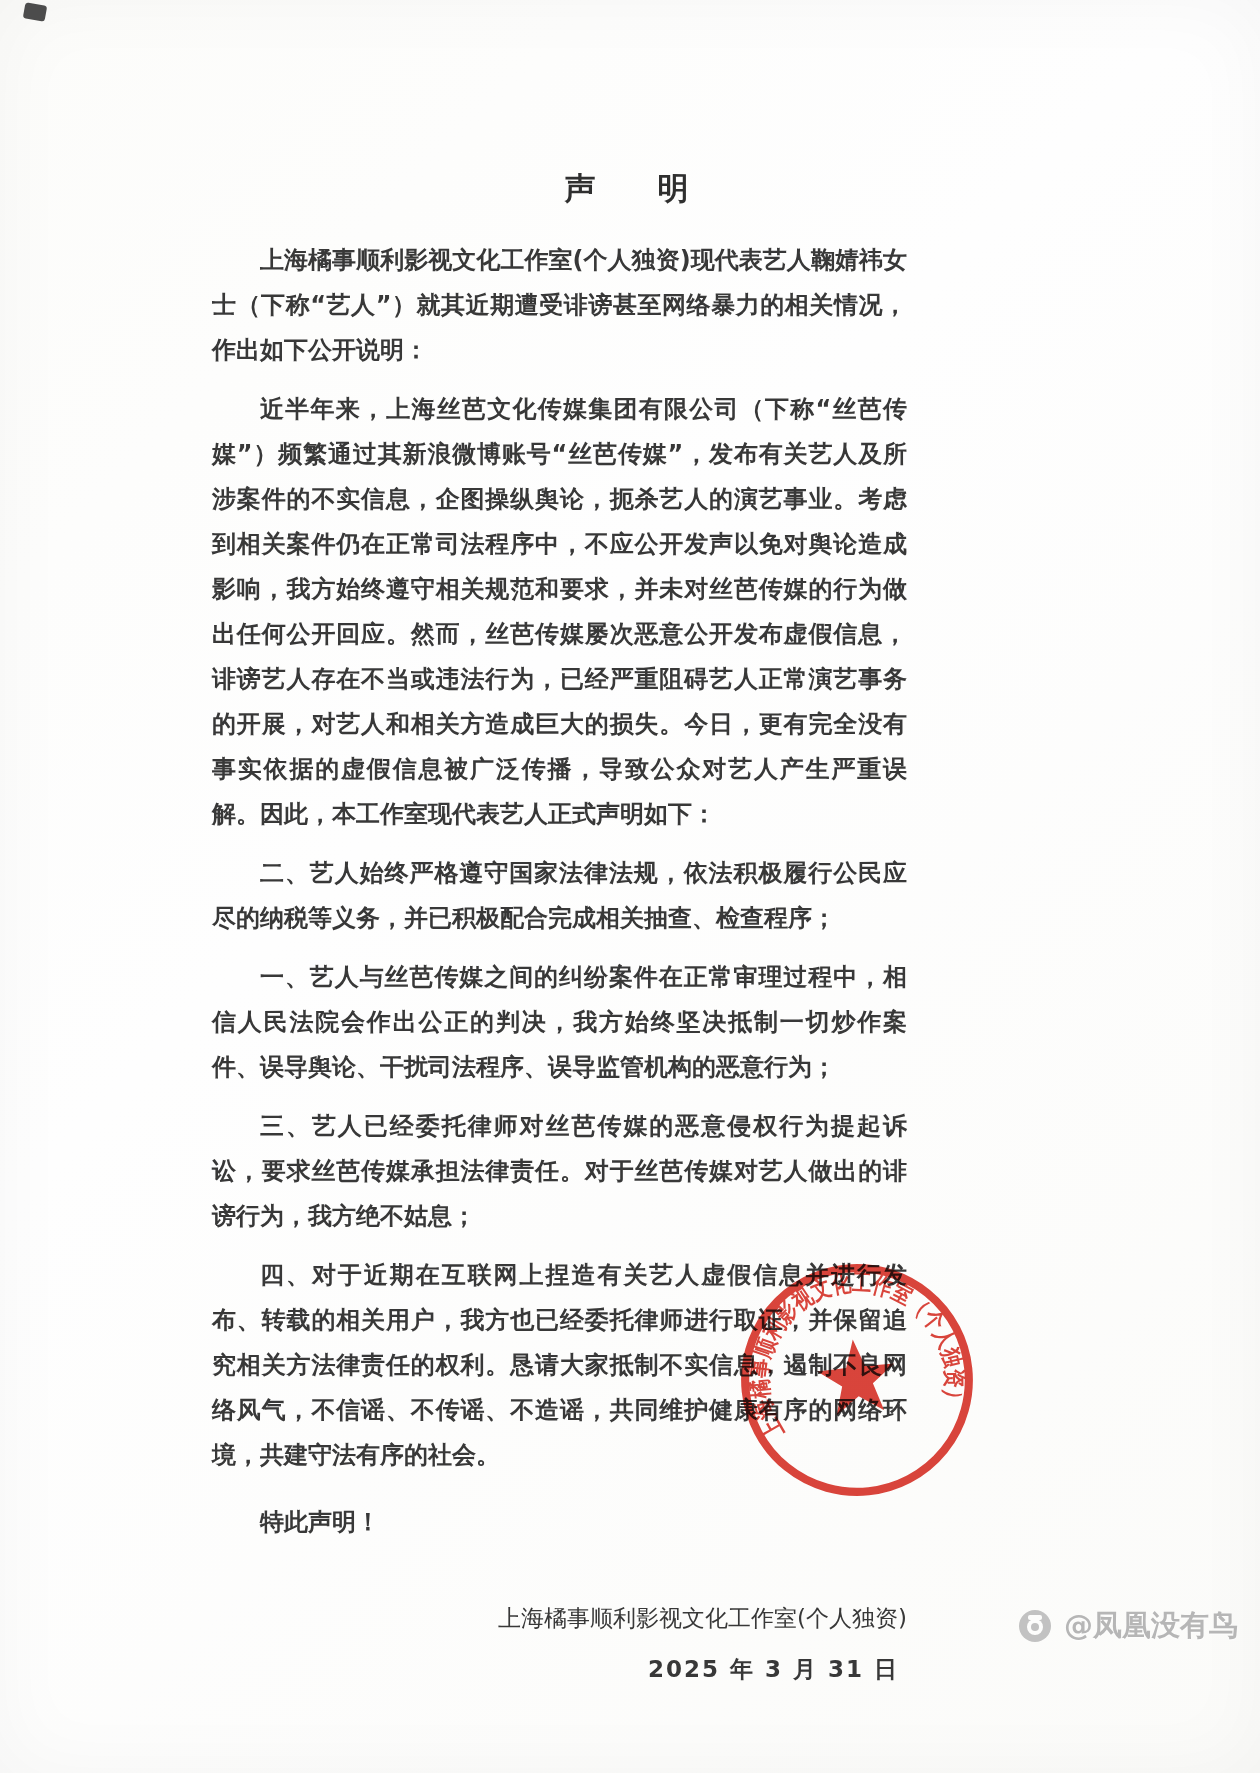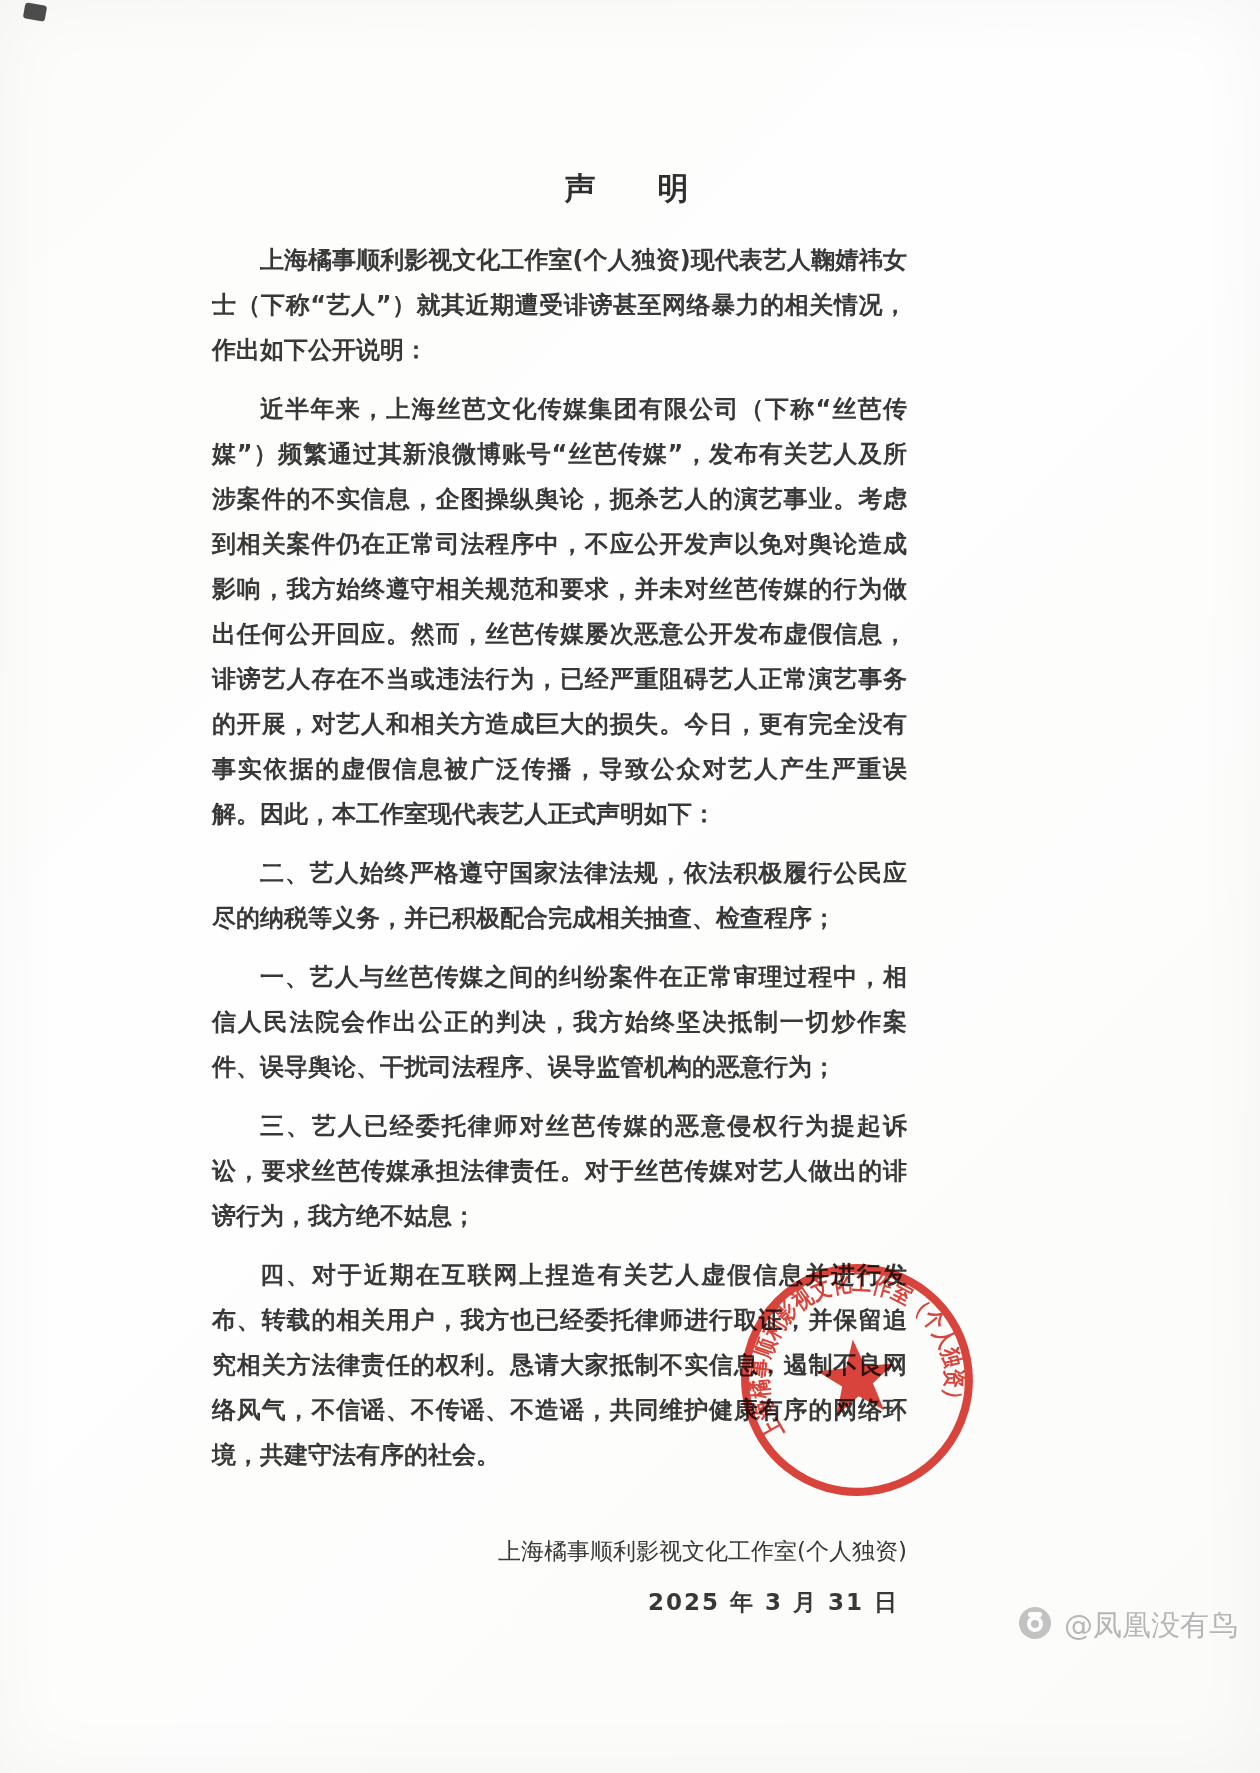--- a/index.html
+++ b/index.html
@@ -48,43 +48,44 @@
   .stamp{
     position:absolute;left:735px;top:1258px;
     width:244px;height:244px;
     transform:rotate(-6deg);
     opacity:.92;
     mix-blend-mode:multiply;
     pointer-events:none;
   }
   .watermark{
     position:absolute;right:22px;top:1606px;
-    display:flex;align-items:flex-start;gap:12px;
+    display:flex;align-items:center;gap:12px;
     color:#b6b6b6;
     text-shadow:0 1px 2px rgba(255,255,255,.9);
-    font-size:29px;font-weight:400;
+    font-size:29px;font-weight:700;
   }
   .watermark .cam{width:34px;height:34px;display:block;}
 </style>
 </head>
 <body>
 
 <div class="page">
 
   <div class="corner-mark"></div>
 
   <h1 class="title">声明</h1>
 
   <div class="content">
     <p>上海橘事顺利影视文化工作室(个人独资)现代表艺人鞠婧祎女士（下称“艺人”）就其近期遭受诽谤甚至网络暴力的相关情况，作出如下公开说明：</p>
     <p>近半年来，上海丝芭文化传媒集团有限公司（下称“丝芭传媒”）频繁通过其新浪微博账号“丝芭传媒”，发布有关艺人及所涉案件的不实信息，企图操纵舆论，扼杀艺人的演艺事业。考虑到相关案件仍在正常司法程序中，不应公开发声以免对舆论造成影响，我方始终遵守相关规范和要求，并未对丝芭传媒的行为做出任何公开回应。然而，丝芭传媒屡次恶意公开发布虚假信息，诽谤艺人存在不当或违法行为，已经严重阻碍艺人正常演艺事务的开展，对艺人和相关方造成巨大的损失。今日，更有完全没有事实依据的虚假信息被广泛传播，导致公众对艺人产生严重误解。因此，本工作室现代表艺人正式声明如下：</p>
     <p>二、艺人始终严格遵守国家法律法规，依法积极履行公民应尽的纳税等义务，并已积极配合完成相关抽查、检查程序；</p>
     <p>一、艺人与丝芭传媒之间的纠纷案件在正常审理过程中，相信人民法院会作出公正的判决，我方始终坚决抵制一切炒作案件、误导舆论、干扰司法程序、误导监管机构的恶意行为；</p>
     <p>三、艺人已经委托律师对丝芭传媒的恶意侵权行为提起诉讼，要求丝芭传媒承担法律责任。对于丝芭传媒对艺人做出的诽谤行为，我方绝不姑息；</p>
     <p>四、对于近期在互联网上捏造有关艺人虚假信息并进行发布、转载的相关用户，我方也已经委托律师进行取证，并保留追究相关方法律责任的权利。恳请大家抵制不实信息，遏制不良网络风气，不信谣、不传谣、不造谣，共同维护健康有序的网络环境，共建守法有序的社会。</p>
+    <p class="closing">特此声明！</p>
 
     <div class="signature">上海橘事顺利影视文化工作室(个人独资)</div>
     <div class="date">2025 年 3 月 31 日</div>
   </div>
 
   <div class="stamp">
     <svg width="244" height="244" viewBox="0 0 240 240">
       <defs>
         <path id="ringPath" d="M 43.8,164 A 88,88 0 1 1 196.2,164" fill="none"></path>
       </defs>

